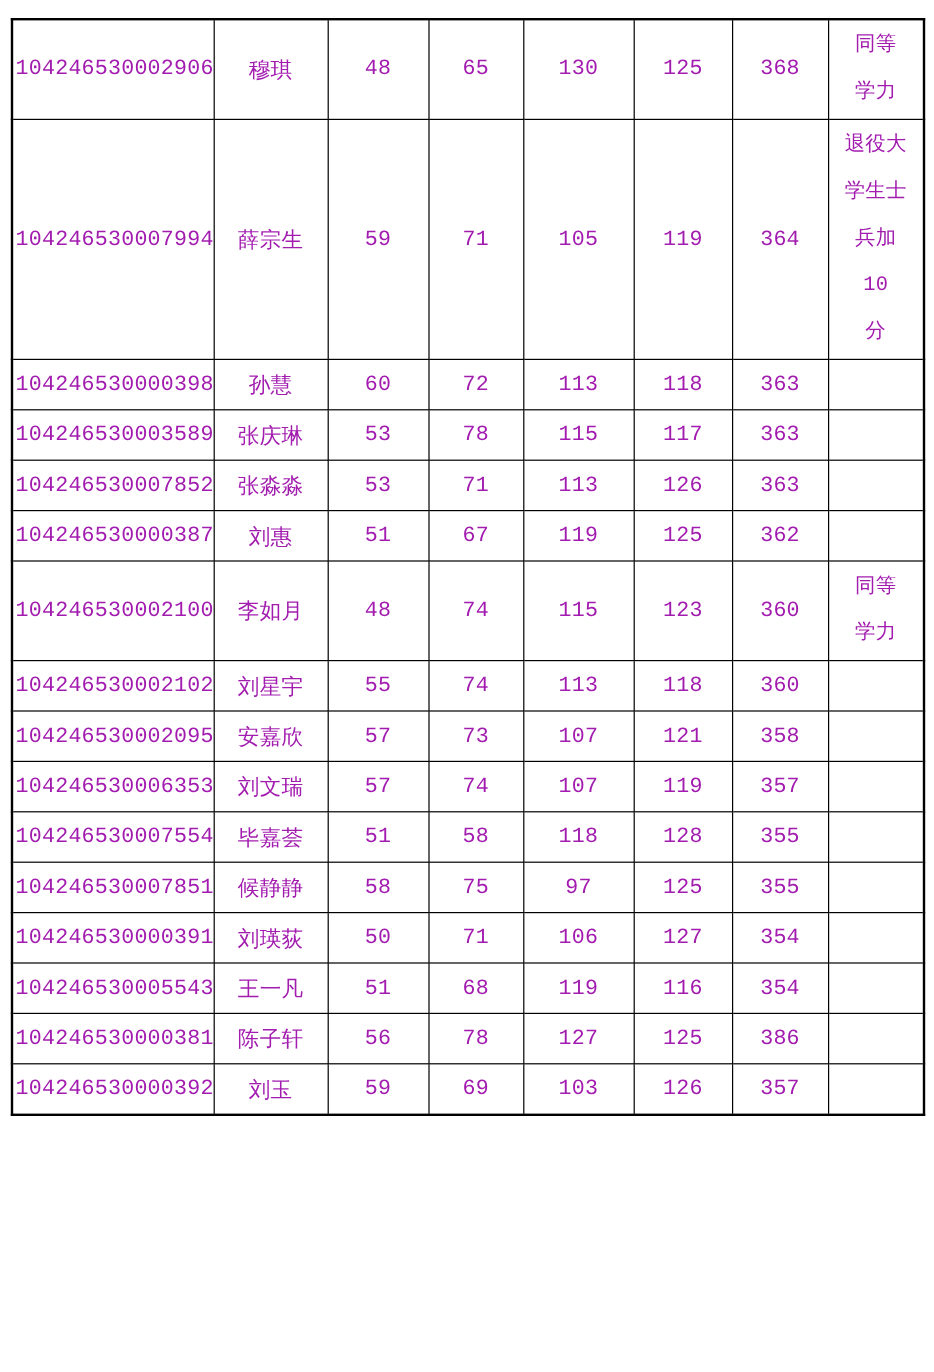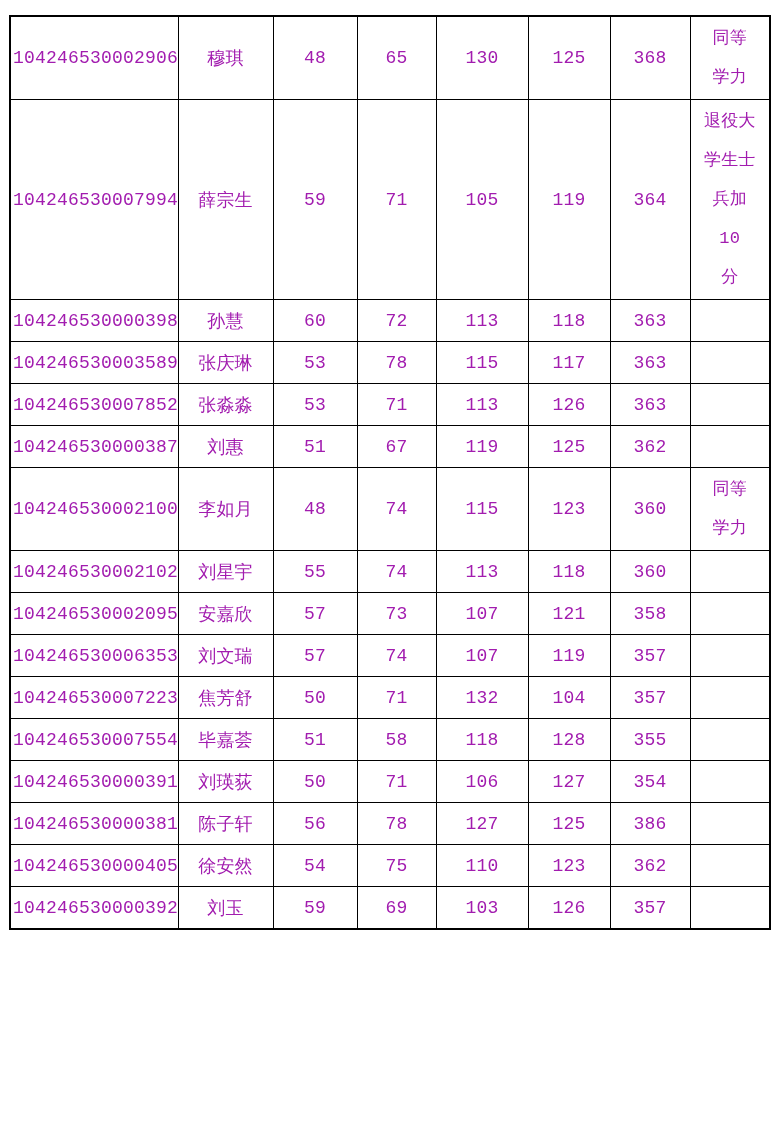--- a/index.html
+++ b/index.html
@@ -157,67 +157,67 @@
           <td class="c0">104246530006353</td>
           <td class="c1">刘文瑞</td>
           <td class="c2">57</td>
           <td class="c3">74</td>
           <td class="c4">107</td>
           <td class="c5">119</td>
           <td class="c6">357</td>
           <td class="c7"></td>
         </tr>
         <tr>
-          <td class="c0">104246530007223</td>
-          <td class="c1">焦芳舒</td>
-          <td class="c2">50</td>
-          <td class="c3">71</td>
-          <td class="c4">132</td>
-          <td class="c5">104</td>
-          <td class="c6">357</td>
-          <td class="c7"></td>
-        </tr>
-        <tr>
           <td class="c0">104246530007554</td>
           <td class="c1">毕嘉荟</td>
           <td class="c2">51</td>
           <td class="c3">58</td>
           <td class="c4">118</td>
           <td class="c5">128</td>
           <td class="c6">355</td>
           <td class="c7"></td>
         </tr>
         <tr>
+          <td class="c0">104246530007851</td>
+          <td class="c1">候静静</td>
+          <td class="c2">58</td>
+          <td class="c3">75</td>
+          <td class="c4">97</td>
+          <td class="c5">125</td>
+          <td class="c6">355</td>
+          <td class="c7"></td>
+        </tr>
+        <tr>
           <td class="c0">104246530000391</td>
           <td class="c1">刘瑛荻</td>
           <td class="c2">50</td>
           <td class="c3">71</td>
           <td class="c4">106</td>
           <td class="c5">127</td>
           <td class="c6">354</td>
           <td class="c7"></td>
         </tr>
         <tr>
+          <td class="c0">104246530005543</td>
+          <td class="c1">王一凡</td>
+          <td class="c2">51</td>
+          <td class="c3">68</td>
+          <td class="c4">119</td>
+          <td class="c5">116</td>
+          <td class="c6">354</td>
+          <td class="c7"></td>
+        </tr>
+        <tr>
           <td class="c0">104246530000381</td>
           <td class="c1">陈子轩</td>
           <td class="c2">56</td>
           <td class="c3">78</td>
           <td class="c4">127</td>
           <td class="c5">125</td>
           <td class="c6">386</td>
-          <td class="c7"></td>
-        </tr>
-        <tr>
-          <td class="c0">104246530000405</td>
-          <td class="c1">徐安然</td>
-          <td class="c2">54</td>
-          <td class="c3">75</td>
-          <td class="c4">110</td>
-          <td class="c5">123</td>
-          <td class="c6">362</td>
           <td class="c7"></td>
         </tr>
         <tr>
           <td class="c0">104246530000392</td>
           <td class="c1">刘玉</td>
           <td class="c2">59</td>
           <td class="c3">69</td>
           <td class="c4">103</td>
           <td class="c5">126</td>
           <td class="c6">357</td>

